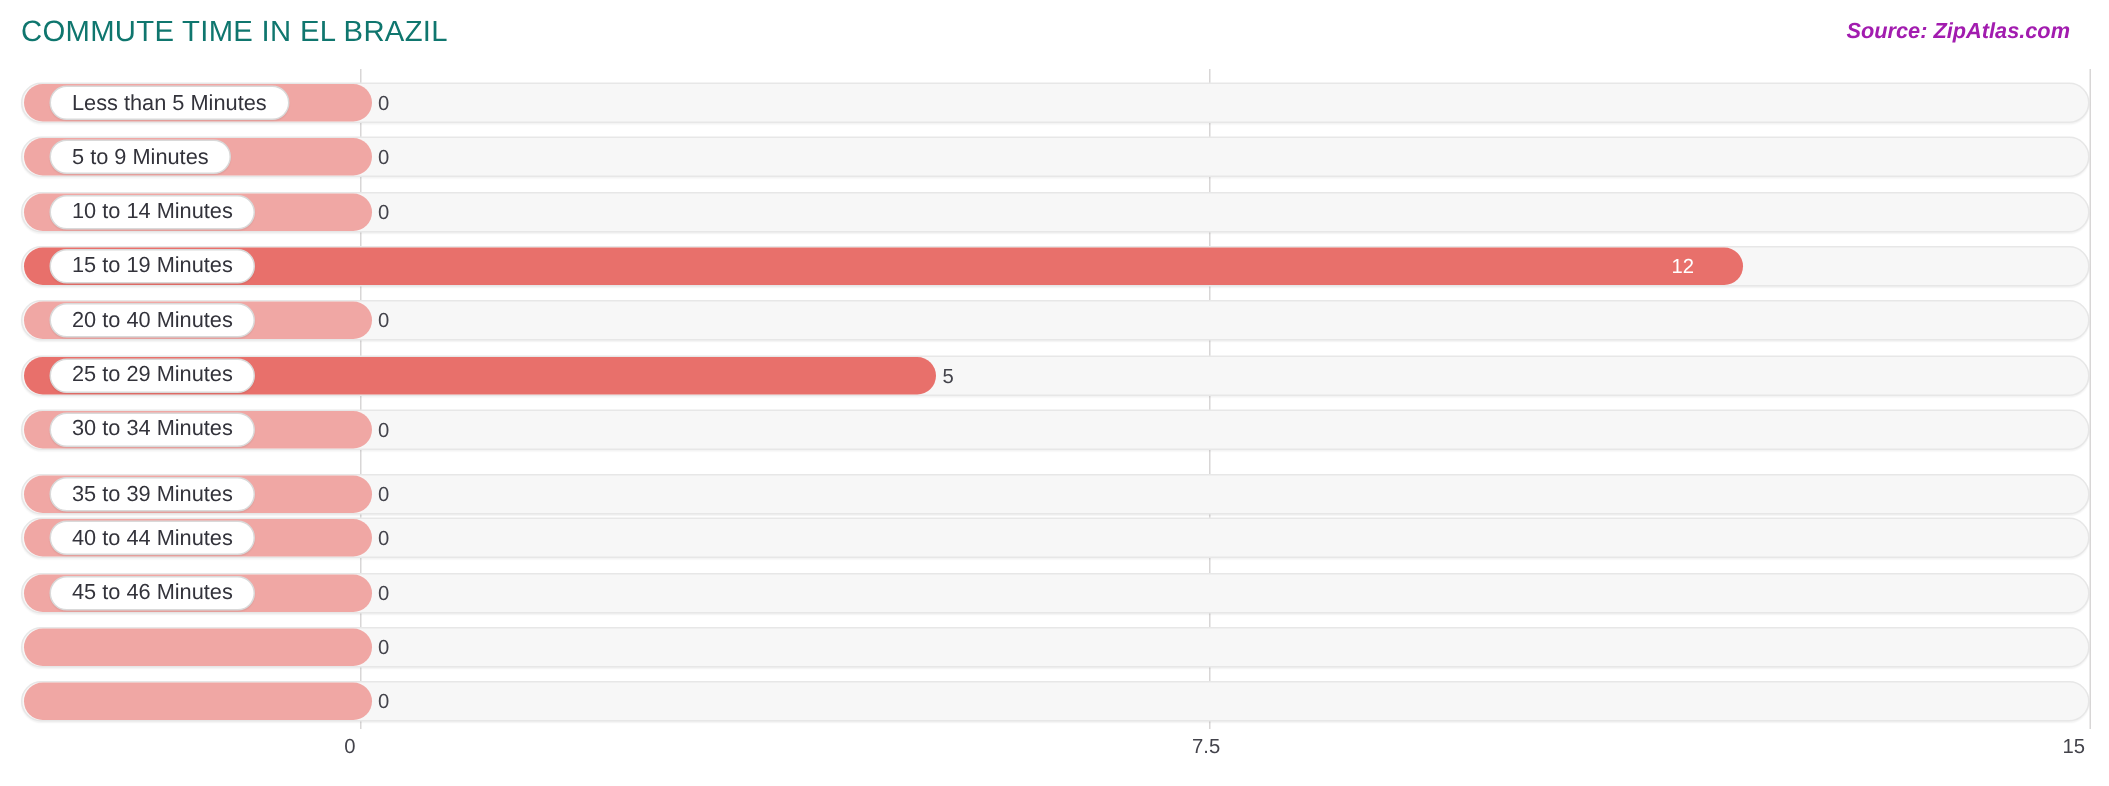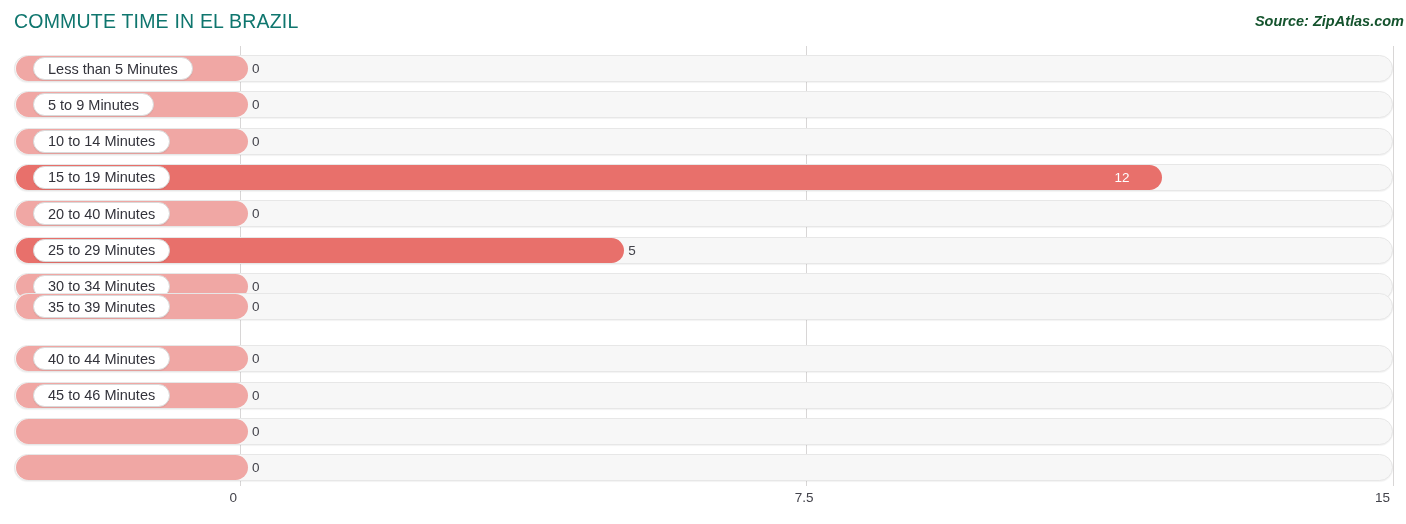--- a/index.html
+++ b/index.html
@@ -25,25 +25,25 @@
     position: absolute;
     left: 14px; top: 10px;
     font-size: 19.5px;
     letter-spacing: 0.2px;
     color: #0f766e;
     font-weight: 400;
     white-space: nowrap;
   }
   #chart-source {
     position: absolute;
-    right: 2px; top: 13px;
+    right: 26px; top: 13px;
     font-size: 14.5px;
     font-style: italic;
     font-weight: bold;
-    color: #14532d;
+    color: #a21caf;
     white-space: nowrap;
   }
 
   
   #plot-area {
     position: absolute;
     left: 0; top: 46px;
     width: 1406px; height: 440px; padding-left: 48px;
   }
 
@@ -176,21 +176,21 @@
         <div class="bar-fill strong" style="width: 608.333px;"></div>
         <div class="row-label">25 to 29 Minutes</div>
         <div class="value-label outside" style="left: 614.333px;">5</div>
       </div>
       <div class="bar-row" style="top: 226.8px; text-align: right;">
         <div class="row-track"></div>
         <div class="bar-fill faint" style="width: 232px;"></div>
         <div class="row-label">30 to 34 Minutes</div>
         <div class="value-label outside" style="left: 238px;">0</div>
       </div>
-      <div class="bar-row" style="top: 247px;">
+      <div class="bar-row" style="top: 270px;">
         <div class="row-track"></div>
         <div class="bar-fill faint" style="width: 232px;"></div>
         <div class="row-label">35 to 39 Minutes</div>
         <div class="value-label outside" style="left: 238px;">0</div>
       </div>
       <div class="bar-row" style="top: 299.4px;">
         <div class="row-track"></div>
         <div class="bar-fill faint" style="width: 232px;"></div>
         <div class="row-label">40 to 44 Minutes</div>
         <div class="value-label outside" style="left: 238px;">0</div>

